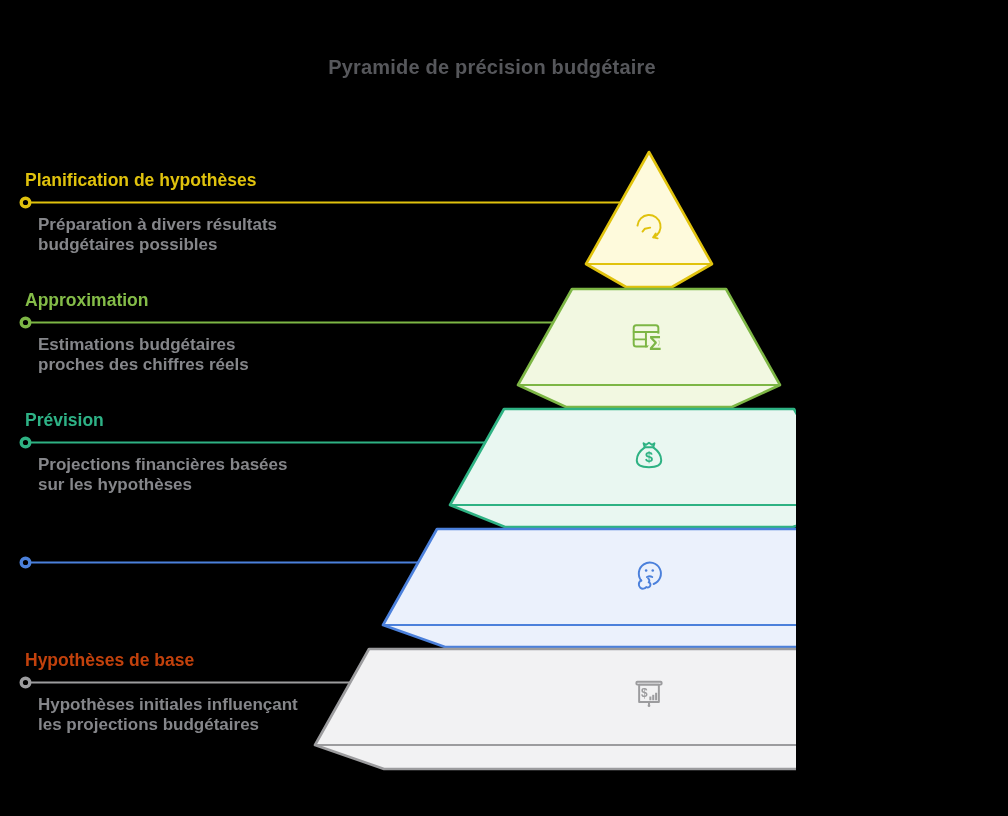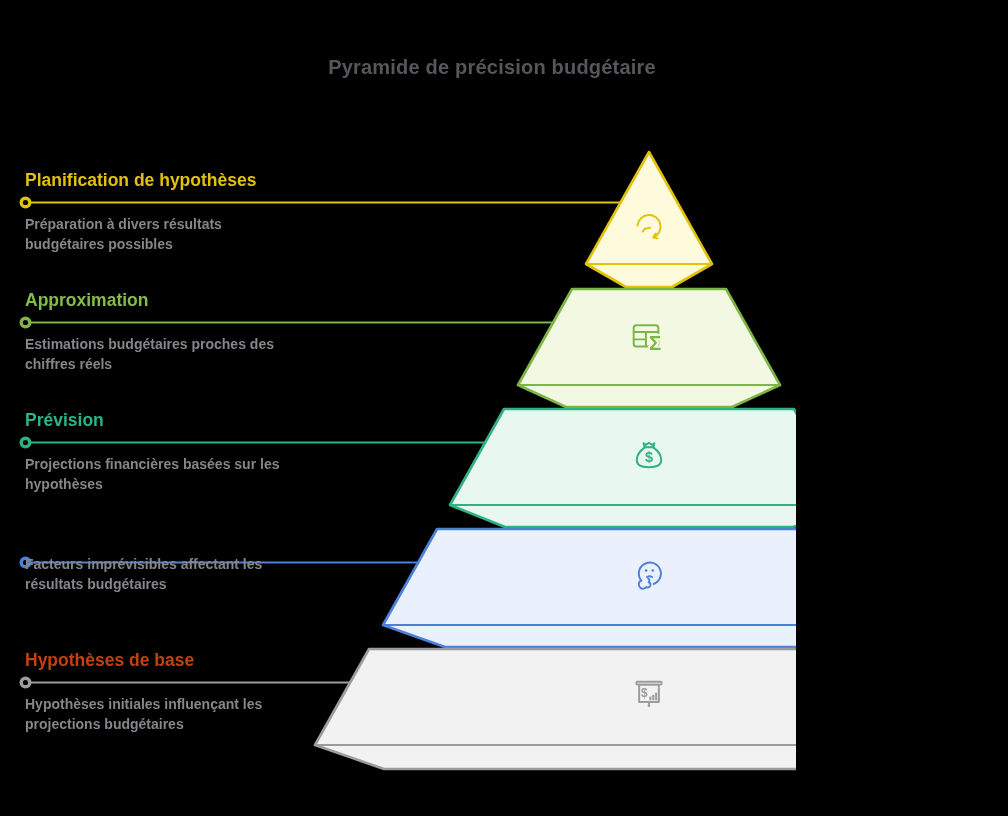--- a/index.html
+++ b/index.html
@@ -3,21 +3,21 @@
 <meta charset="utf-8">
 <style>
   html,body{margin:0;padding:0;background:#000;}
   .canvas{position:relative;width:796px;height:816px;background:#000;overflow:hidden;
           font-family:"Liberation Sans",sans-serif;}
   .title{position:absolute;top:56px;left:0;width:984px;text-align:center;
          font-size:20px;font-weight:bold;letter-spacing:.2px;}
   .diagram-svg{position:absolute;top:0;left:0;}
   .label{position:absolute;left:25px;width:280px;}
   .label h2{margin:0;font-size:17.5px;font-weight:bold;line-height:20px;}
-  .label p{margin:0;width:266px;font-size:14px;font-weight:bold;line-height:19.5px;}
+  .label p{margin:13px;width:266px;font-size:17px;font-weight:bold;line-height:19.5px;}
   .lv0{top:170px;} .lv1{top:290px;} .lv2{top:410px;} .lv3{top:530px;} .lv4{top:650px;}
   .label p{margin-top:25px;}
   svg text{font-family:"Liberation Sans",sans-serif;font-weight:bold;}
   .icon path,.icon rect,.icon line,.icon circle{vector-effect:none;}
 </style>
 </head>
 <body>
 
 <div class="canvas">
 
@@ -104,20 +104,19 @@
   </div>
   <div class="label lv1">
     <h2 style="color: rgb(132, 188, 72);">Approximation</h2>
     <p style="color: rgb(133, 134, 138);">Estimations budgétaires proches des chiffres réels</p>
   </div>
   <div class="label lv2">
     <h2 style="color: rgb(46, 178, 134);">Prévision</h2>
     <p style="color: rgb(133, 134, 138);">Projections financières basées sur les hypothèses</p>
   </div>
   <div class="label lv3">
-    <p style="color: rgb(133, 134, 138);">Facteurs imprévisibles affectant les résultats budgétaires</p>
   </div>
   <div class="label lv4">
     <h2 style="color: #c2410c;">Hypothèses de base</h2>
     <p style="color: rgb(133, 134, 138);">Hypothèses initiales influençant les projections budgétaires</p>
   </div>
 
 </div>
 
 </body></html>

